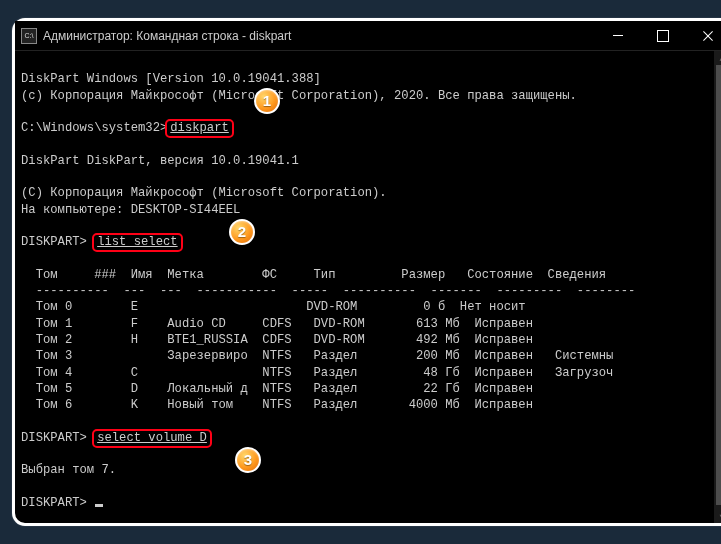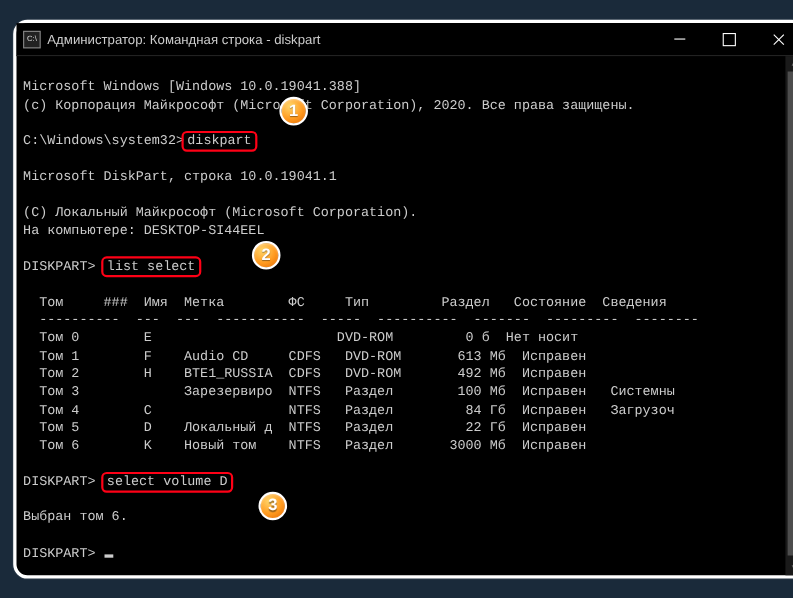--- a/index.html
+++ b/index.html
@@ -66,20 +66,21 @@
     white-space: pre;
     position: relative;
   }
   .highlight {
     border: 2.5px solid #ff0016;
     border-radius: 5px;
     padding: 0 3px 1px 3px;
     margin: -2px -2px;
     display: inline-block;
     line-height: 14px;
+    text-decoration: underline;
   }
   .badge {
     position: absolute;
     width: 26px; height: 26px;
     border-radius: 50%;
     background: radial-gradient(circle at 35% 30%, #ffd66b 0%, #ff9a1f 55%, #e06500 100%);
     border: 2px solid #fff;
     color: #fff;
     font-weight: bold;
     font-family: Arial, sans-serif;
@@ -122,45 +123,45 @@
     <span class="titlebar-icon">C:\</span>
     <span>Администратор: Командная строка - diskpart</span>
     <div class="title-controls">
       <div class="tc-btn tc-min"></div>
       <div class="tc-btn tc-max"></div>
       <div class="tc-btn tc-close close"></div>
     </div>
   </div>
 
   <div class="terminal">
-<span>Microsoft Windows [Windows 10.0.19041.388]</span>
+<span>DiskPart Windows [Version 10.0.19041.388]</span>
 <span>(c) Корпорация Майкрософт (Microsoft Corporation), 2020. Все права защищены.</span>
 
 <span>C:\Windows\system32&gt;</span><span class="highlight"><span>diskpart</span></span>
 
-<span>Microsoft DiskPart, строка 10.0.19041.1</span>
+<span>DiskPart DiskPart, версия 10.0.19041.1</span>
 
-<span>(C) Локальный Майкрософт (Microsoft Corporation).</span>
+<span>(C) Корпорация Майкрософт (Microsoft Corporation).</span>
 <span>На компьютере: DESKTOP-SI44EEL</span>
 
 <span>DISKPART&gt;</span> <span class="highlight"><span>list select</span></span>
 
-<span>  Том     ###  Имя  Метка        ФС     Тип         Раздел   Состояние  Сведения</span>
+<span>  Том     ###  Имя  Метка        ФС     Тип         Размер   Состояние  Сведения</span>
 <span>  ----------  ---  ---  -----------  -----  ----------  -------  ---------  --------</span>
 <span>  Том 0        E                       DVD-ROM         0 б  Нет носит</span>
 <span>  Том 1        F    Audio CD     CDFS   DVD-ROM       613 Мб  Исправен</span>
 <span>  Том 2        H    BTE1_RUSSIA  CDFS   DVD-ROM       492 Мб  Исправен</span>
-<span>  Том 3             Зарезервиро  NTFS   Раздел        100 Мб  Исправен   Системны</span>
-<span>  Том 4        C                 NTFS   Раздел         84 Гб  Исправен   Загрузоч</span>
+<span>  Том 3             Зарезервиро  NTFS   Раздел        200 Мб  Исправен   Системны</span>
+<span>  Том 4        C                 NTFS   Раздел         48 Гб  Исправен   Загрузоч</span>
 <span>  Том 5        D    Локальный д  NTFS   Раздел         22 Гб  Исправен</span>
-<span>  Том 6        K    Новый том    NTFS   Раздел       3000 Мб  Исправен</span>
+<span>  Том 6        K    Новый том    NTFS   Раздел       4000 Мб  Исправен</span>
 
 <span>DISKPART&gt;</span> <span class="highlight"><span>select volume D</span></span>
 
-<span>Выбран том 6.</span>
+<span>Выбран том 7.</span>
 
 <span>DISKPART&gt; </span><span class="cursor"></span>
 
     <div class="badge" style="top:37px; left:239px;"><span>1</span></div>
     <div class="badge" style="top:168px; left:214px;"><span>2</span></div>
     <div class="badge" style="top:396px; left:220px;"><span>3</span></div>
   </div>
 
   <div class="scrollbar">
     <div class="scrollbar-arrow sa-up">▲</div>

